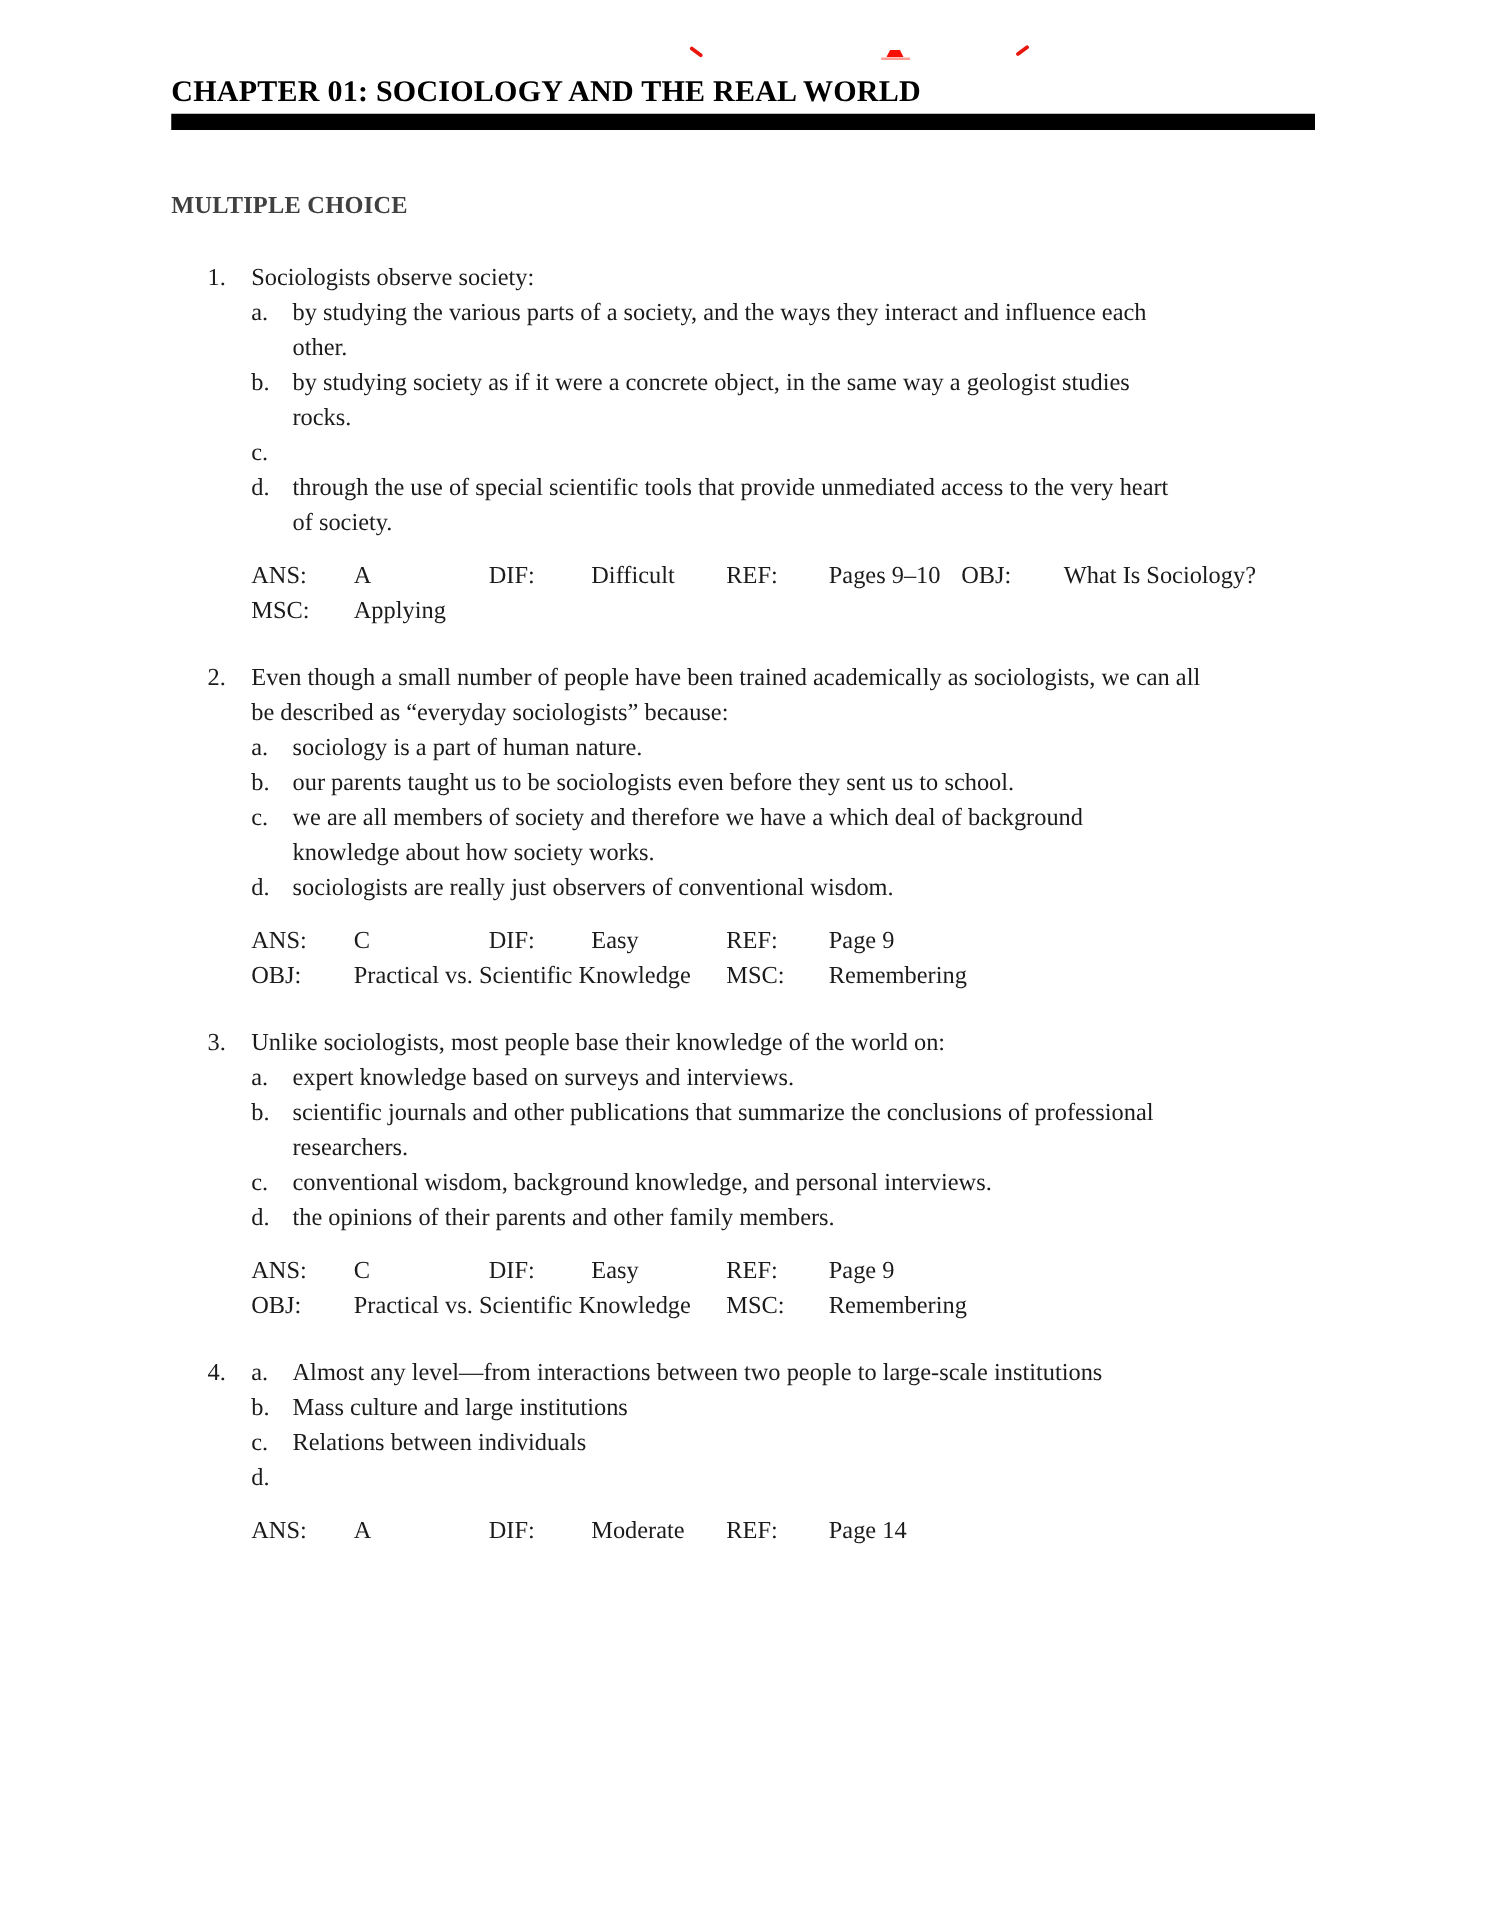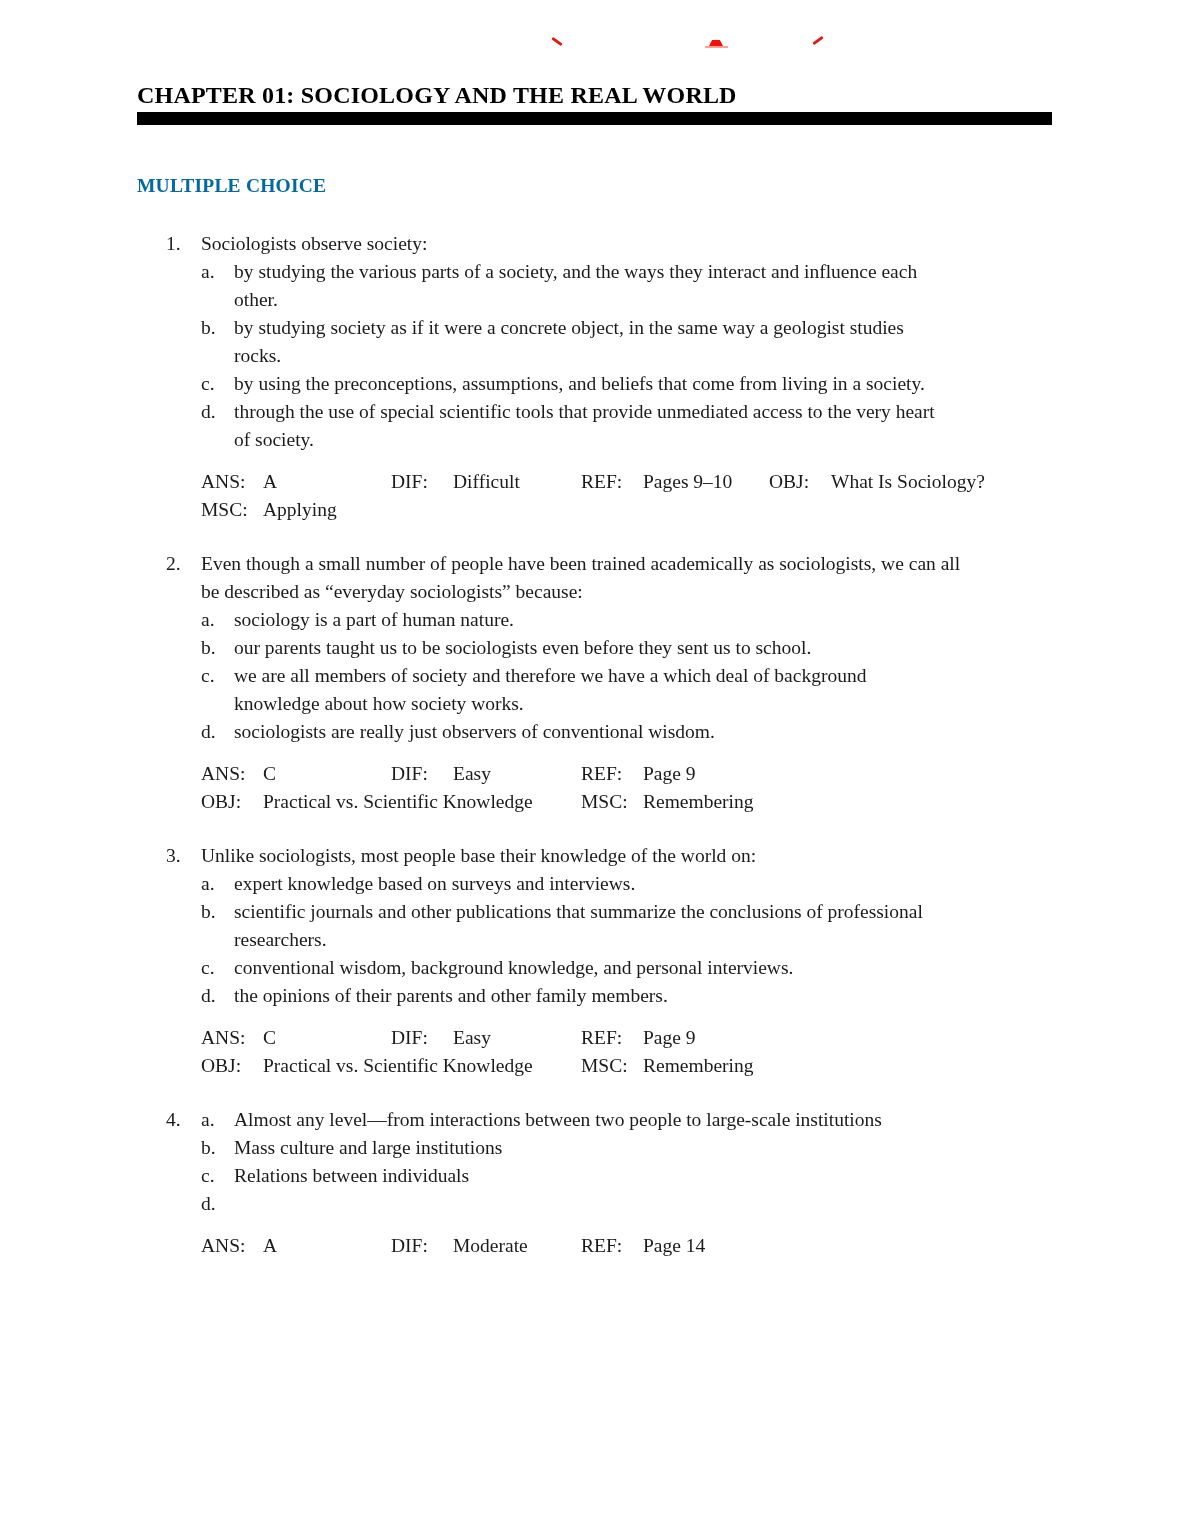--- a/index.html
+++ b/index.html
@@ -26,43 +26,43 @@
   .mark-smudge-base{
     left:705px;top:46px;width:23px;height:2px;
     background:#ff9e95;
   }
   .mark-slash{
     left:812px;top:39px;width:12px;height:3px;
     background:#e8170c;border-radius:2px;
     transform:rotate(-36deg);
   }
   
-  .header{padding-top:81px;margin-left:137px;width:915px;}
+  .header{padding-top:60px;margin-left:137px;width:915px;}
   .chapter-title{
     margin:0;font-size:24px;font-weight:bold;color:#000;
     line-height:29px;letter-spacing:.2px;white-space:pre;
   }
   .title-rule{margin-top:2px;width:915px;height:13px;background:#000;}
   .section-heading{
     margin:48px 0 0 137px;font-size:19.5px;font-weight:bold;
-    color:#0369a1;line-height:26px;letter-spacing:.2px;
+    color:#404040;line-height:26px;letter-spacing:.2px;
   }
   
   #questions{margin-top:31px;font-size:19.5px;line-height:28px;}
   .question{margin:0 0 26px 166px;}
   .q-row{display:flex;}
   .q-num{flex:none;width:35px;}
   .q-main{flex:1;min-width:0;}
   .q-stem{white-space:pre;}
   .opt{display:flex;}
   .opt-letter{flex:none;width:33px;}
   .opt-text{white-space:pre;}
   .q-meta{margin-top:14px;}
   .meta-row{display:flex;}
-  .pair{display:inline-flex;flex:none;white-space:pre;}
+  .pair{display:inline-flex;flex:none;white-space:pre;gap:20px;}
   .m-label{display:inline-block;width:62px;flex:none;}
 </style>
 </head>
 <body>
 
 <div class="page">
 
   <div class="red-marks">
     <span class="mark-backslash"></span>
     <span class="mark-smudge"></span>
@@ -91,21 +91,20 @@
   </div>
 
   <div class="opt">
     <span class="opt-letter">b.</span>
     <span class="opt-text">by studying society as if it were a concrete object, in the same way a geologist studies
 rocks.</span>
   </div>
 
   <div class="opt">
     <span class="opt-letter">c.</span>
-    <span class="opt-text">by using the preconceptions, assumptions, and beliefs that come from living in a society.</span>
   </div>
 
   <div class="opt">
     <span class="opt-letter">d.</span>
     <span class="opt-text">through the use of special scientific tools that provide unmediated access to the very heart
 of society.</span>
   </div>
 </div>
         <div class="q-meta">
   <div class="meta-row">

